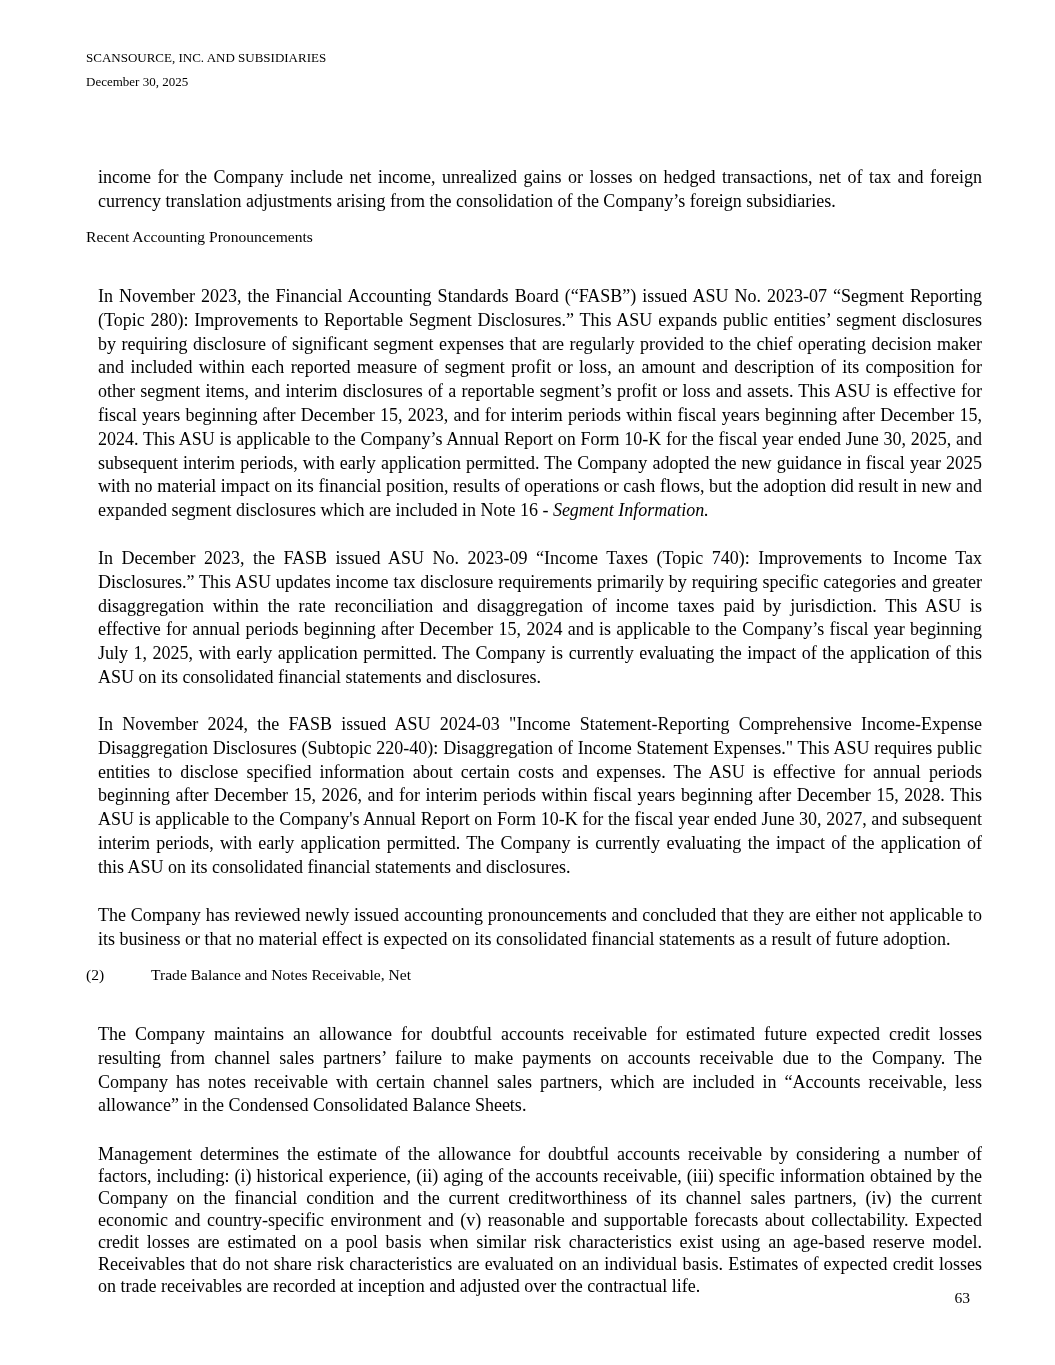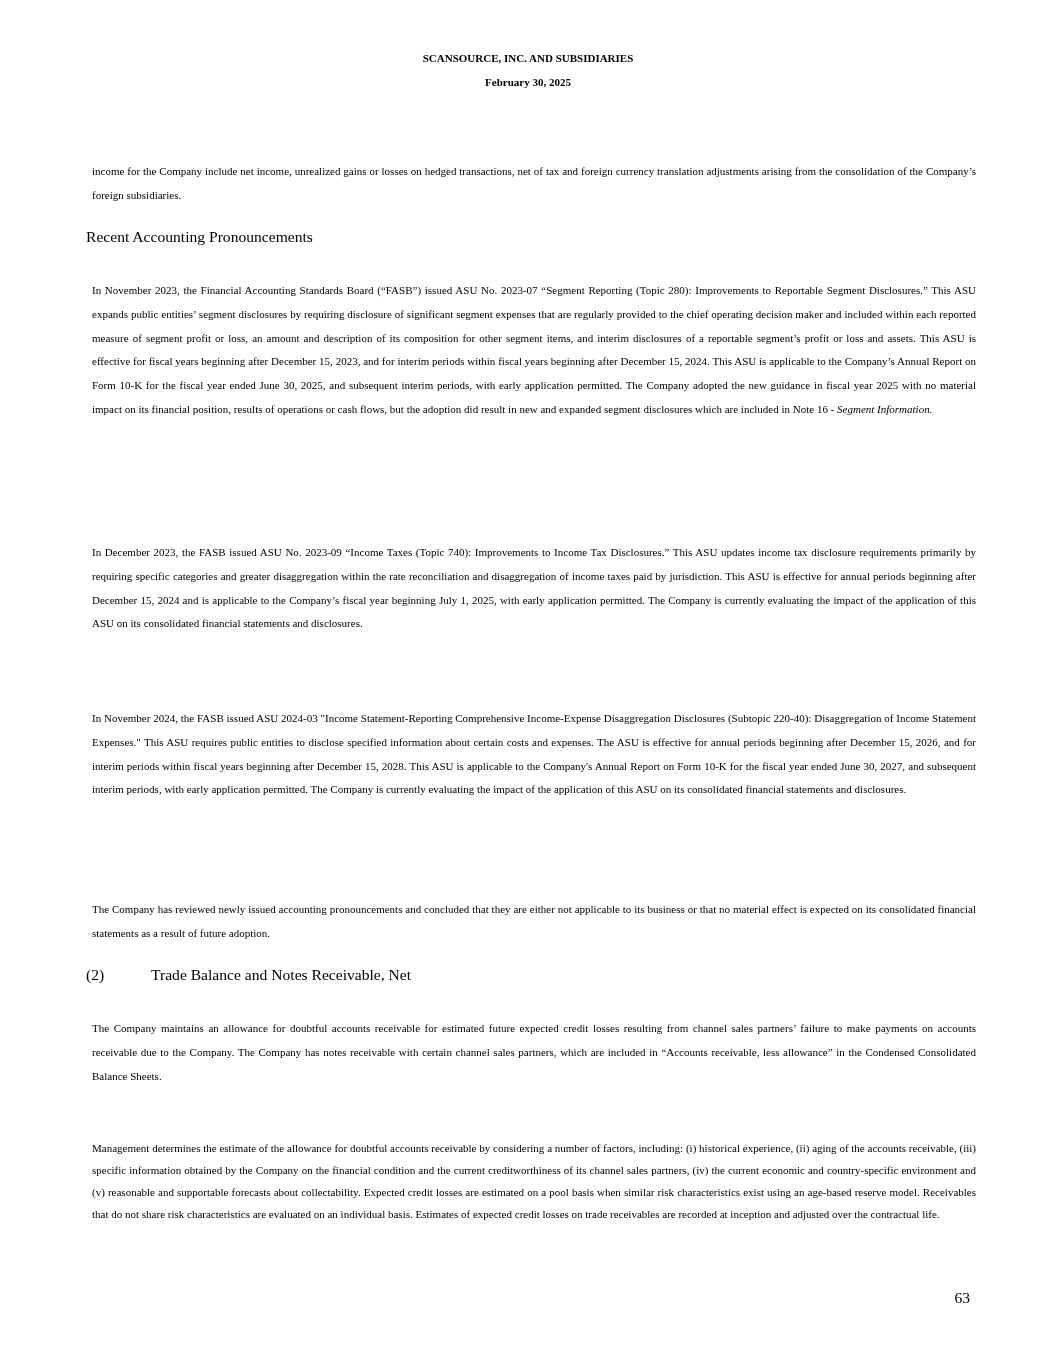--- a/index.html
+++ b/index.html
@@ -18,35 +18,34 @@
     .page {
       position: absolute;
       left: 86px;
       top: 0;
       width: 884px;
     }
     .header {
       position: absolute;
       left: 0;
       width: 884px;
-      text-align: center;
-      font-weight: bold;
-      font-size: 11px;
+      font-weight: normal;
+      font-size: 13px;
       line-height: 24px;
       top: 46px;
     }
     .header div { height: 24px; }
     .para {
       position: absolute;
       left: 0;
       width: 884px;
-      font-size: 11px;
+      font-size: 18px;
       line-height: 23.8px;
       text-align: justify;
-      margin: 6px;
+      margin: 12px;
     }
     .para.tight {
       line-height: 22px;
     }
     .heading {
       position: absolute;
       left: 0;
       font-weight: normal;
       font-size: 15.6px;
       line-height: 24px;
@@ -67,21 +66,21 @@
     }
     em { font-style: italic; }
   </style>
 </head>
 <body>
 
 <div class="page">
 
   <div class="header">
     <div>SCANSOURCE, INC. AND SUBSIDIARIES</div>
-    <div>February 30, 2025</div>
+    <div>December 30, 2025</div>
   </div>
 
   <p class="para" style="top:154px;">income for the Company include net income, unrealized gains or losses on hedged transactions, net of tax and foreign currency translation adjustments arising from the consolidation of the Company’s foreign subsidiaries.</p>
 
   <p class="heading" style="top:225px;">Recent Accounting Pronouncements</p>
 
   <p class="para" style="top:273px;"><span>In November 2023, the Financial Accounting Standards Board (“FASB”) issued ASU No. 2023-07 “Segment Reporting (Topic 280): Improvements to Reportable Segment Disclosures.” This ASU expands public entities’ segment disclosures by requiring disclosure of significant segment expenses that are regularly provided to the chief operating decision maker and included within each reported measure of segment profit or loss, an amount and description of its composition for other segment items, and interim disclosures of a reportable segment’s profit or loss and assets. This ASU is effective for fiscal years beginning after December 15, 2023, and for interim periods within fiscal years beginning after December 15, 2024. This ASU is applicable to the Company’s Annual Report on Form 10-K for the fiscal year ended June 30, 2025, and subsequent interim periods, with early application permitted. The Company adopted the new guidance in fiscal year 2025 with no material impact on its financial position, results of operations or cash flows, but the adoption did result in new and expanded segment disclosures which are included in Note 16 - </span><em>Segment Information.</em></p>
 
   <p class="para" style="top:535px;">In December 2023, the FASB issued ASU No. 2023-09 “Income Taxes (Topic 740): Improvements to Income Tax Disclosures.” This ASU updates income tax disclosure requirements primarily by requiring specific categories and greater disaggregation within the rate reconciliation and disaggregation of income taxes paid by jurisdiction. This ASU is effective for annual periods beginning after December 15, 2024 and is applicable to the Company’s fiscal year beginning July 1, 2025, with early application permitted. The Company is currently evaluating the impact of the application of this ASU on its consolidated financial statements and disclosures.</p>
 

